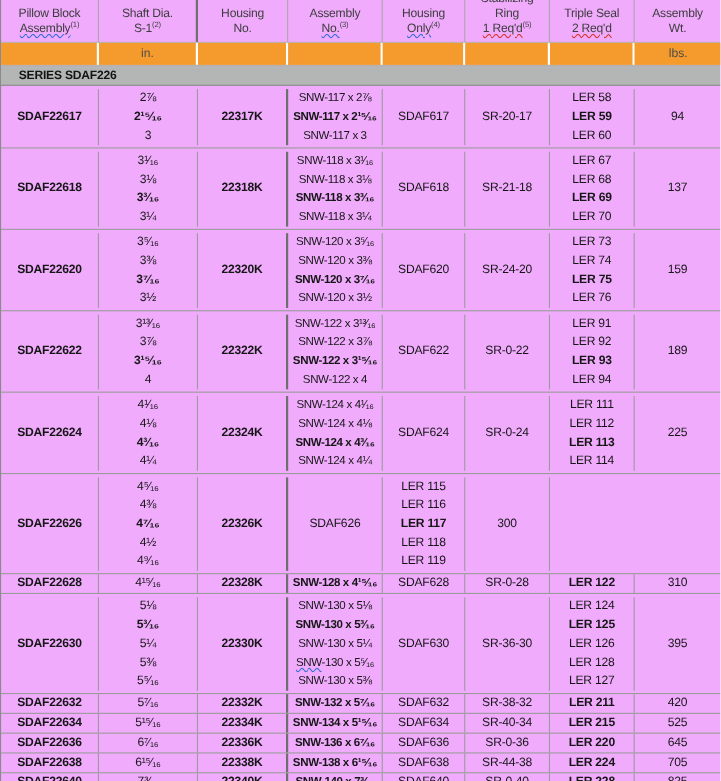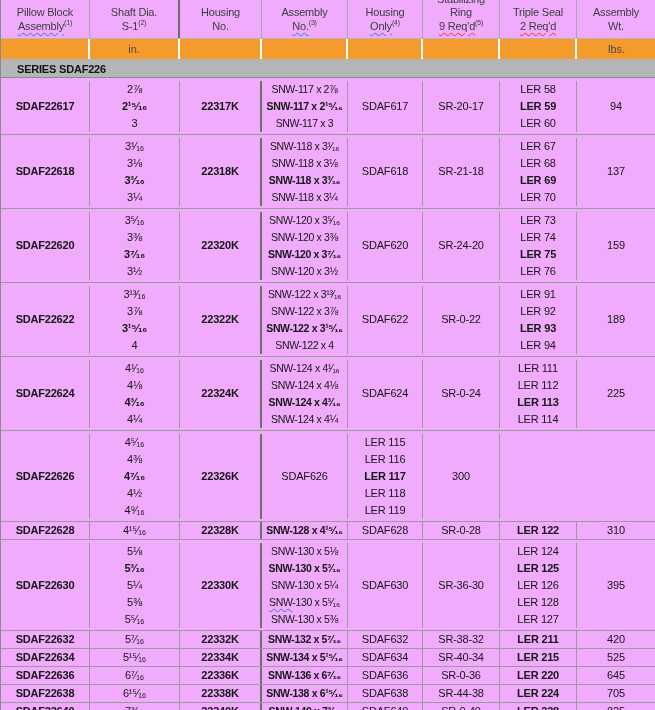--- a/index.html
+++ b/index.html
@@ -63,21 +63,21 @@
           <div class="hline">Assembly</div>
           <div class="hline"><span class="sq-blue">No.</span><sup class="fnote">(3)</sup></div>
         </div>
         <div class="hcell">
           <div class="hline">Housing</div>
           <div class="hline"><span class="sq-blue">Only</span><sup class="fnote">(4)</sup></div>
         </div>
         <div class="hcell">
           <div class="hline">Stabilizing</div>
           <div class="hline">Ring</div>
-          <div class="hline"><span class="sq-red">9 Req'd</span><sup class="fnote">(5)</sup></div>
+          <div class="hline"><span class="sq-red">1 Req'd</span><sup class="fnote">(5)</sup></div>
         </div>
         <div class="hcell">
           <div class="hline">Triple Seal</div>
           <div class="hline"><span class="sq-red">2 Req'd</span></div>
         </div>
         <div class="hcell">
           <div class="hline">Assembly</div>
           <div class="hline"><span>Wt.</span></div>
         </div>
       </div>

